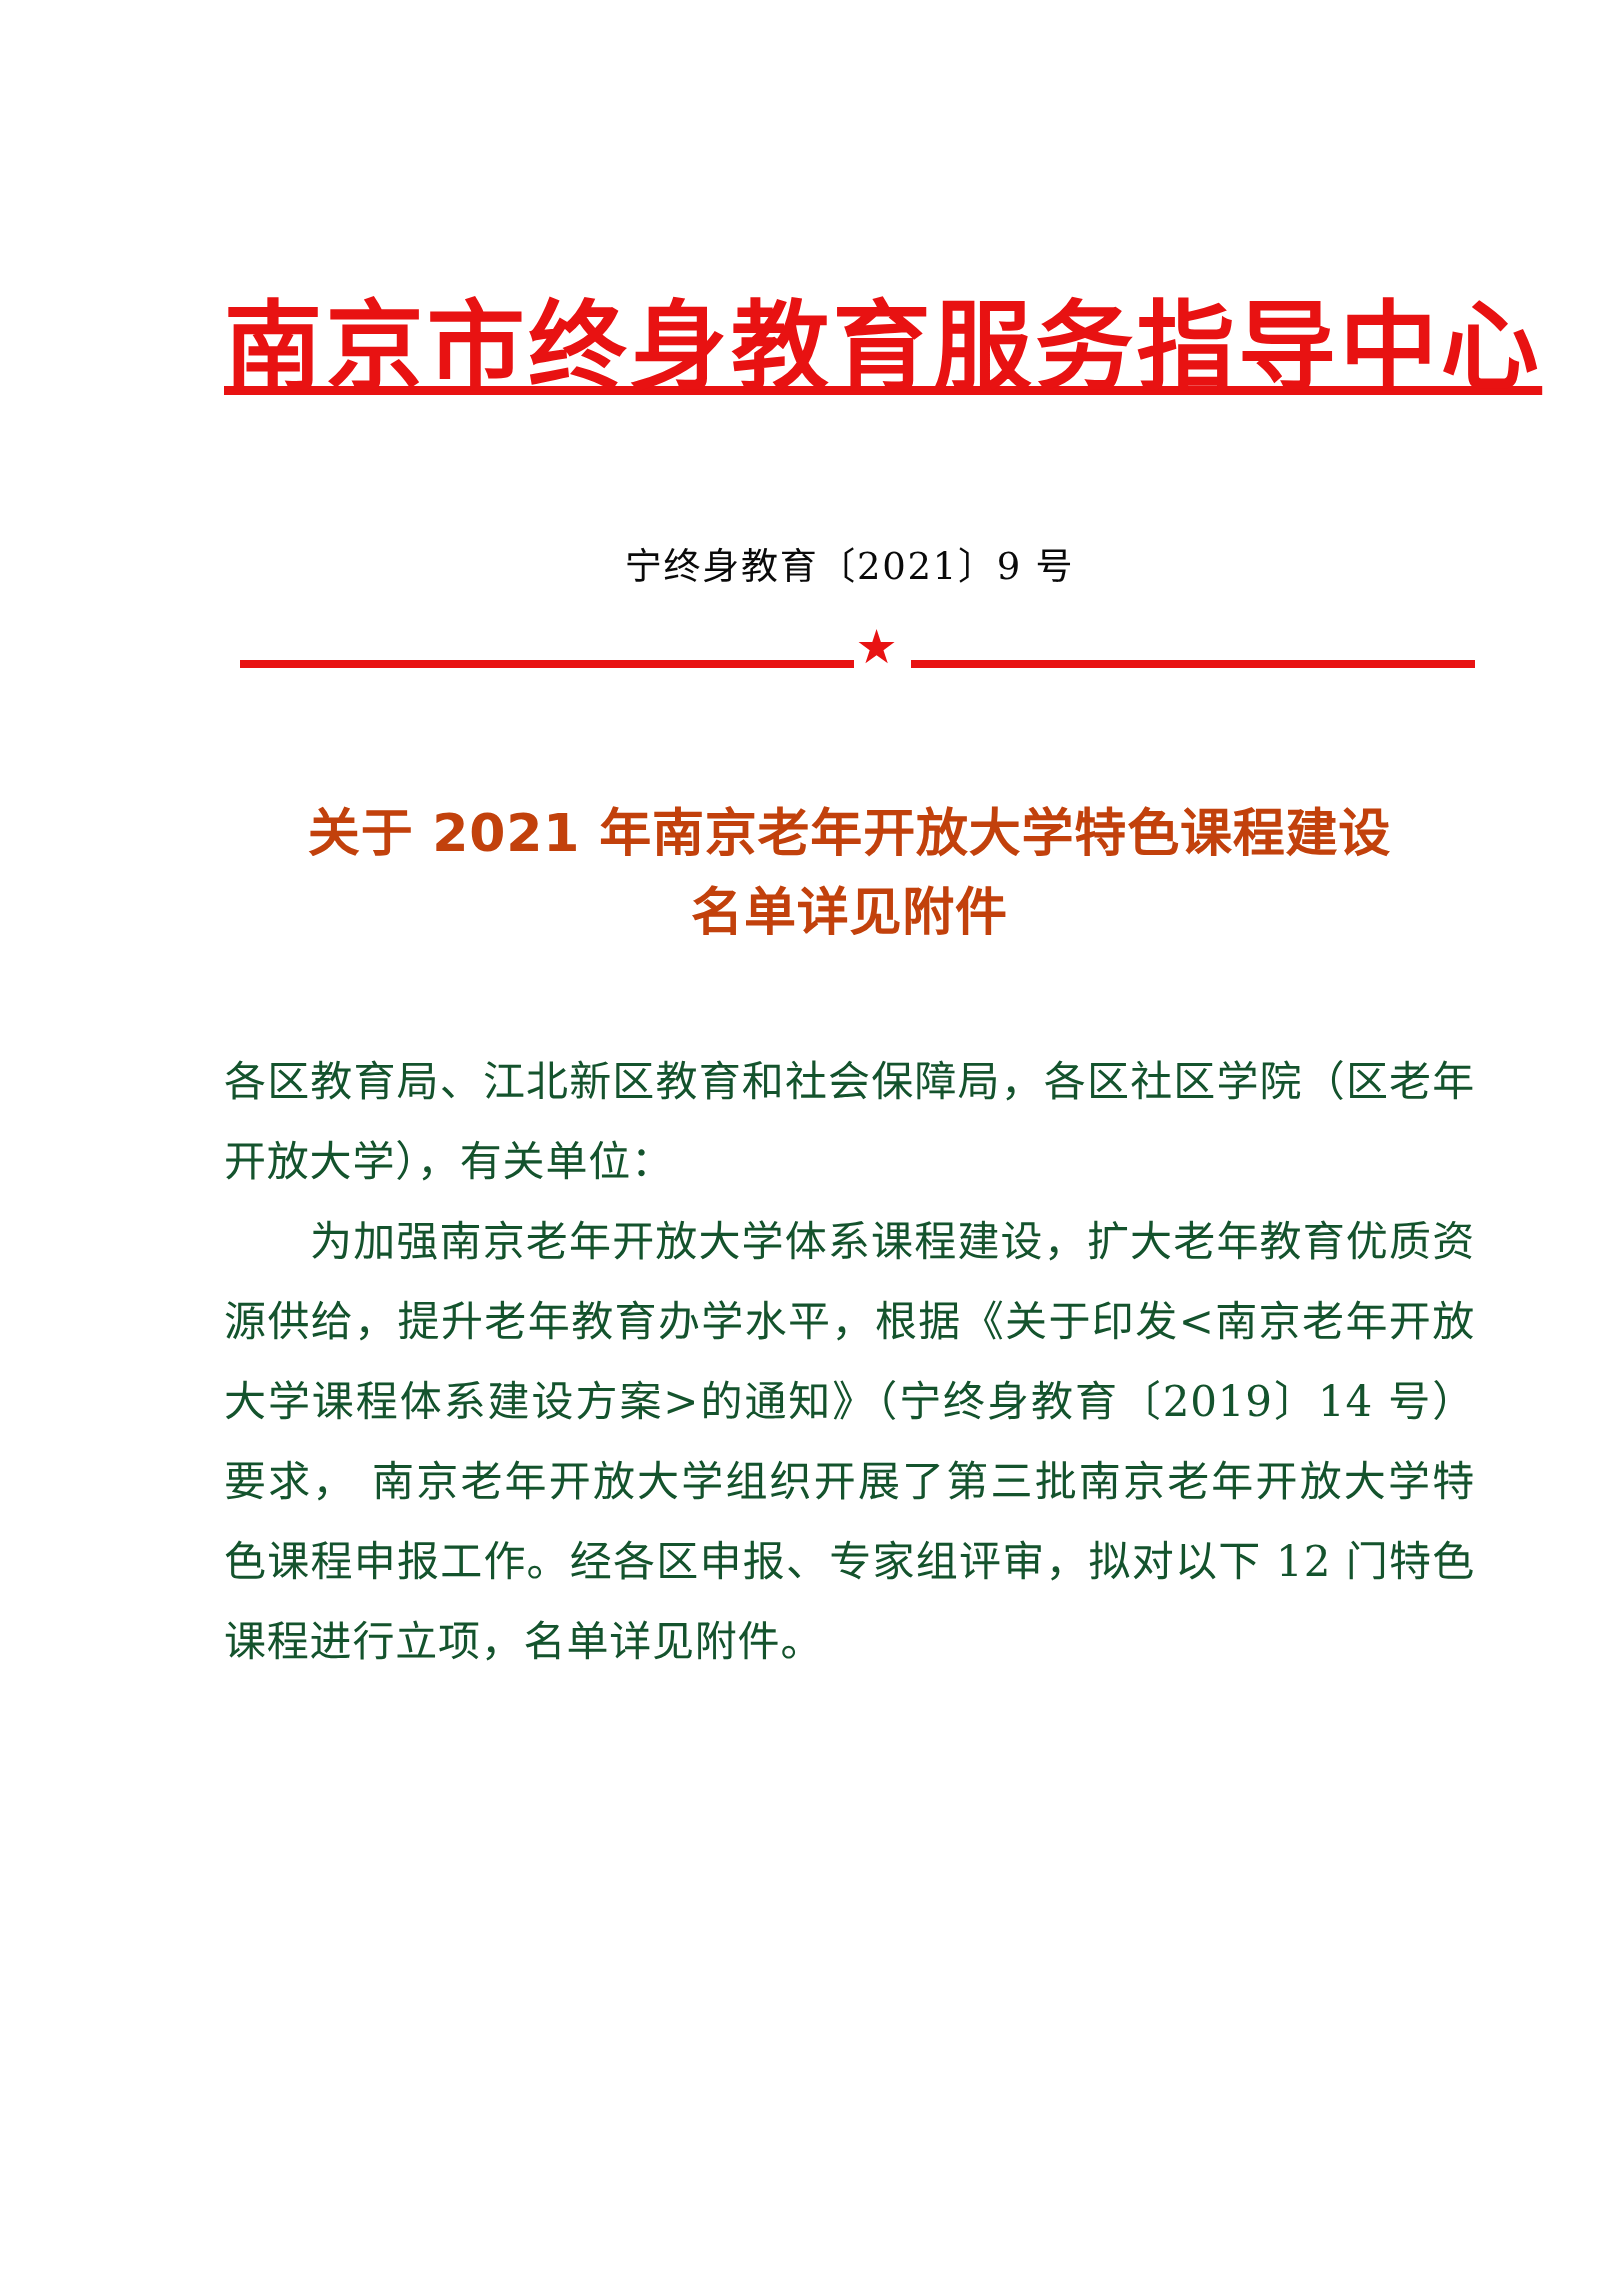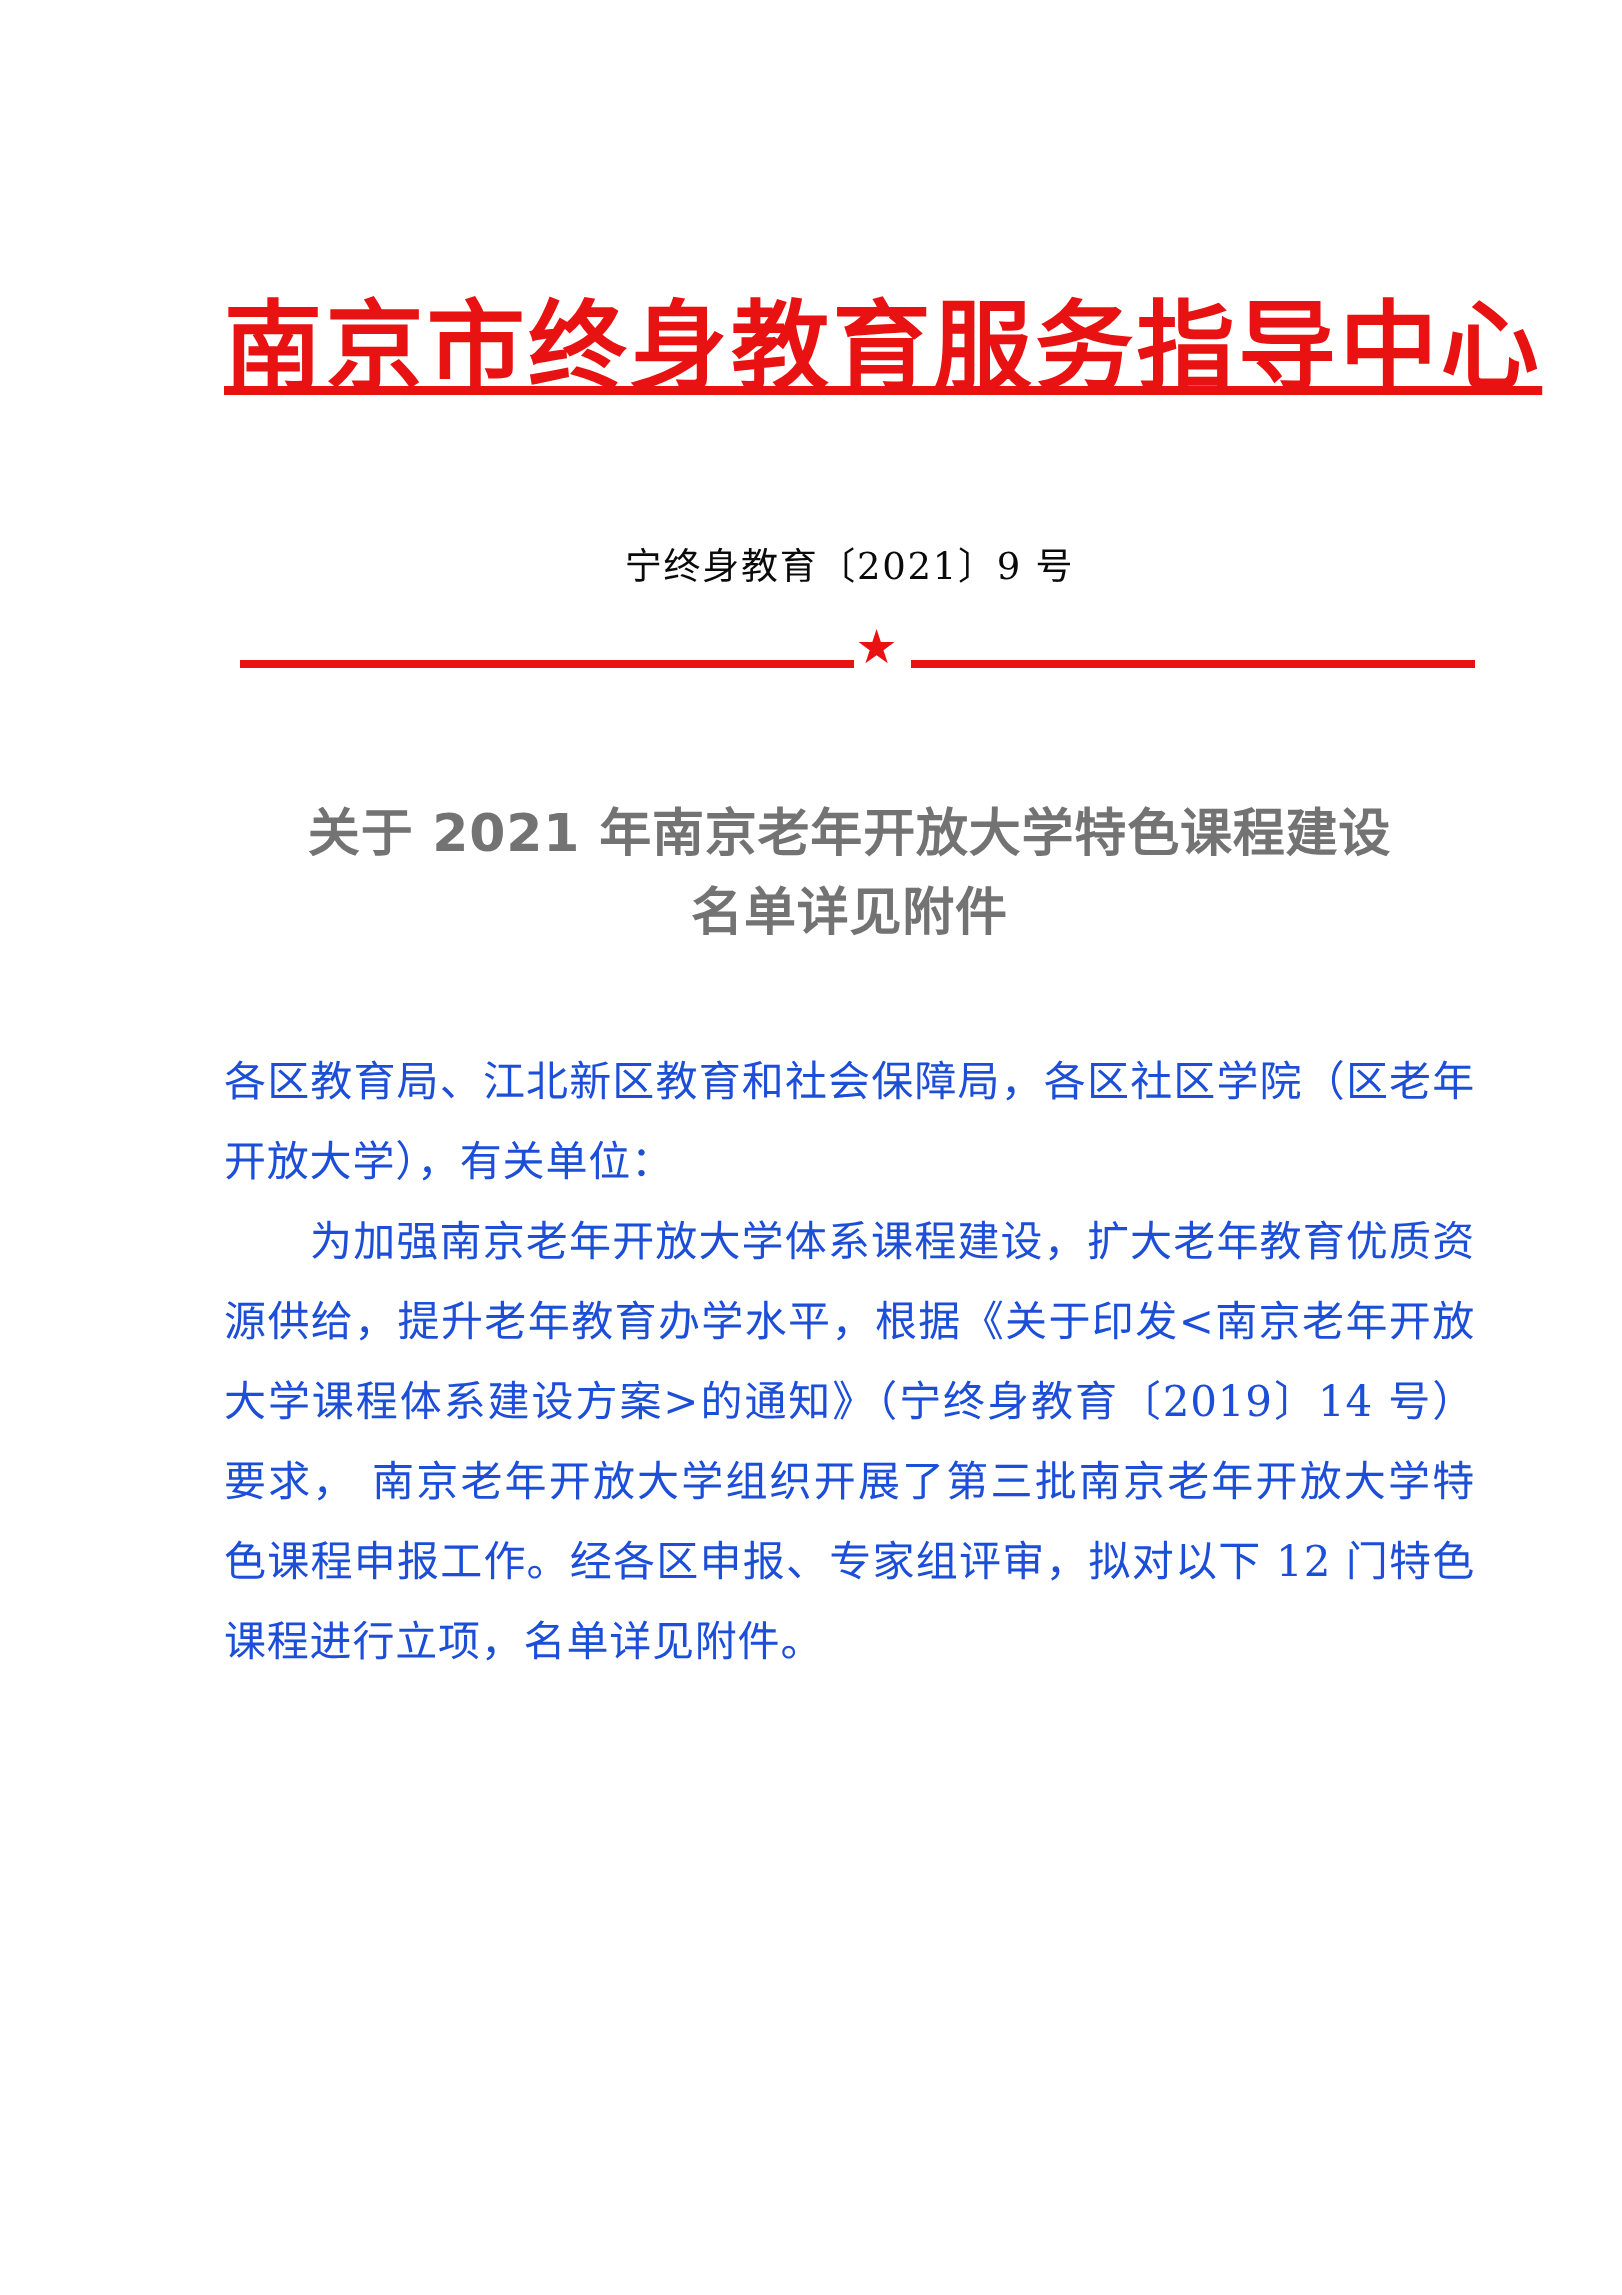--- a/index.html
+++ b/index.html
@@ -96,35 +96,35 @@
     top:794px;
     left:0;
     width:100%;
     margin:0;
     text-align:center;
     font-family:"DejaVu Sans","Liberation Sans",sans-serif;
     font-weight:bold;
     font-size:52px;
     line-height:79px;
     letter-spacing:0.8px;
-    color:#737373;
+    color:#c2410c;
   }
   .doc-title .t-line{
     display:block;
   }
   .doc-body{
     position:absolute;
     top:1042px;
     left:0;
     width:1251px;
     font-size:42px;
     line-height:80px;
     letter-spacing:0.8px;
     text-align:justify;
-    color:#1d4ed8;
+    color:#14532d;
   }
   .para{
     margin:0;
   }
   .para.indent{
     text-indent:86px;
   }
 </style>
 </head>
 <body>

